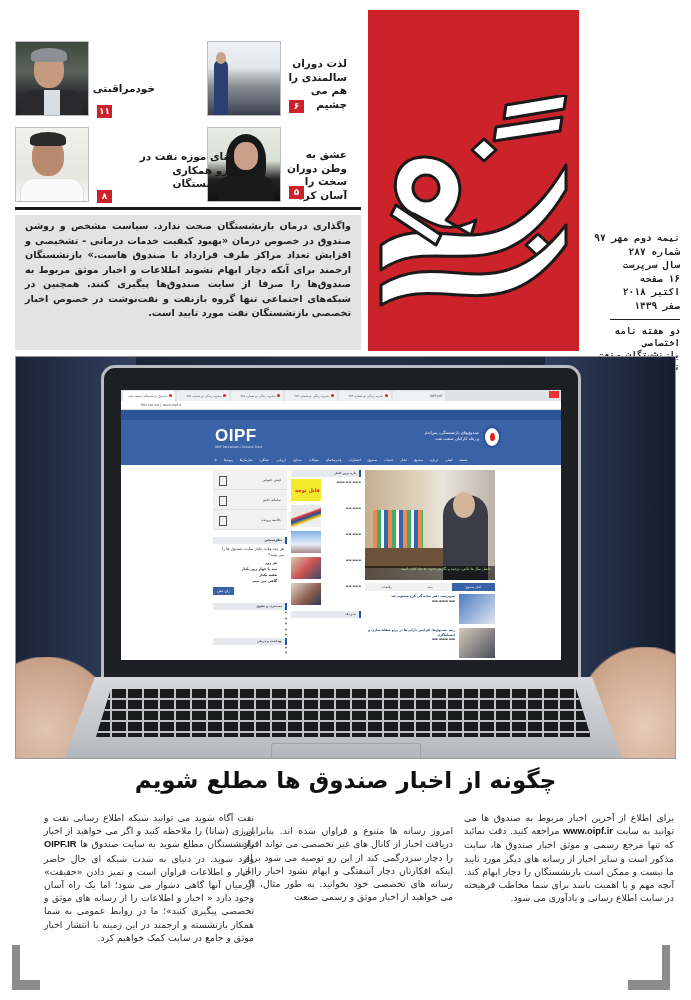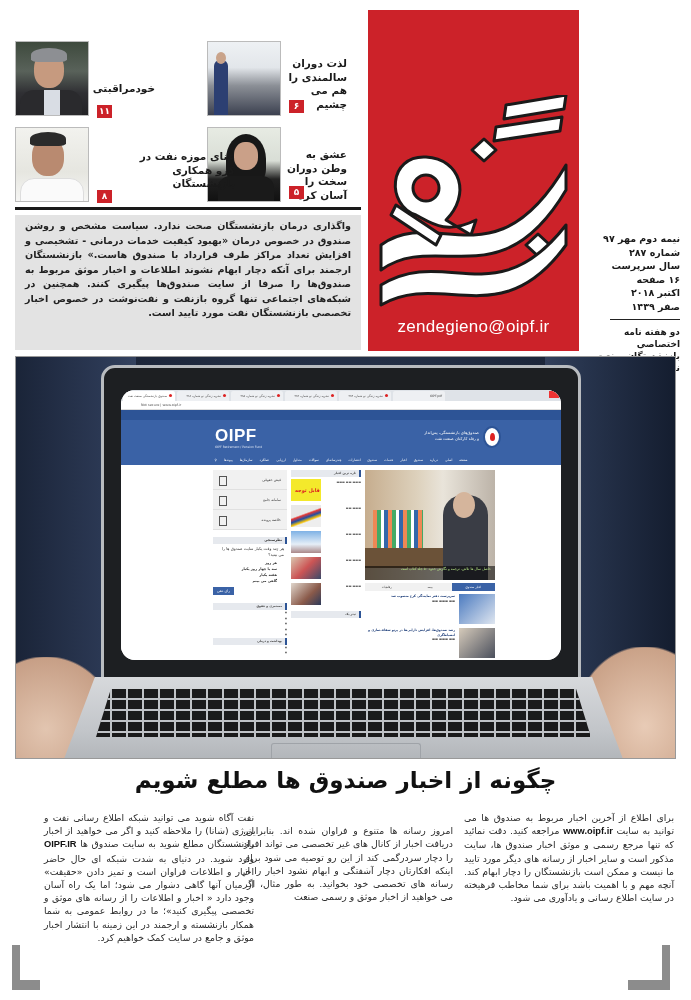--- a/index.html
+++ b/index.html
@@ -11,21 +11,21 @@
     position: absolute; left: 368px; top: 10px; width: 211px; height: 341px;
     background: #cc2229;
   }
   .logo-svg { position: absolute; left: 8px; top: 85px; width: 195px; height: 215px; }
   .masthead-email {
     position: absolute; left: 0; right: 0; bottom: 14px; text-align: center;
     color: #ffffff; font-family: "Liberation Sans", sans-serif; font-size: 17px; letter-spacing: 0.3px;
   }
   .issue-info {
     position: absolute; left: 584px; top: 232px; width: 96px;
-    direction: rtl; text-align: right; font-size: 9.5px; line-height: 13.5px; font-weight: bold;
+    direction: rtl; text-align: right; font-size: 9.5px; line-height: 13.5px; font-weight: bold; font-family: Liberation Mono, monospace;
   }
   .issue-rule { height: 1px; background: #222; width: 70px; margin: 6px 0 6px auto; }
   .issue-tagline { font-size: 9px; line-height: 12px; font-weight: bold; }
   .teaser-photo {
     position: absolute; width: 74px; height: 75px; border: 1px solid #bbb; overflow: hidden;
   }
   .teaser-title {
     position: absolute; direction: rtl; text-align: right; font-weight: bold;
     font-size: 10.5px; line-height: 13.5px; width: 90px;
   }
@@ -57,21 +57,21 @@
   .hand-l { position: absolute; left: 0; top: 300px; width: 100px; height: 103px;
     background: radial-gradient(ellipse at 30% 70%, #e2c5b0, #c79f86 70%, transparent 72%); }
   .hand-r { position: absolute; right: 0; top: 290px; width: 100px; height: 113px;
     background: radial-gradient(ellipse at 70% 70%, #e8cbb6, #caa288 70%, transparent 72%); }
   .lid {
     position: absolute; left: 85px; top: 8px; width: 480px; height: 315px;
     background: #1d1f22; border-radius: 14px 14px 2px 2px; border: 3px solid #b9bcc0;
   }
   .screen {
     position: absolute; left: 17px; top: 22px; width: 440px; height: 270px;
-    background: #ffffff; overflow: hidden; border-radius: 14px;
+    background: #ffffff; overflow: hidden;
   }
   .base {
     position: absolute; left: 45px; top: 320px; width: 565px; height: 90px;
     background: linear-gradient(180deg, #d7d9dc, #c2c5c9 60%, #aeb2b6);
     clip-path: polygon(6% 0, 94% 0, 100% 100%, 0 100%);
   }
   .keyboard {
     position: absolute; left: 80px; top: 332px; width: 495px; height: 48px;
     background: repeating-linear-gradient(90deg, #111 0 14px, #bfc2c6 14px 16px),
                 #111;
@@ -157,21 +157,20 @@
       <polygon points="150,150 162,139 174,150 162,161"></polygon>
 
       <path d="M40,120 C10,110 12,60 50,62 C85,64 95,100 70,125 L95,140 L100,125 C70,140 55,128 40,120 Z"></path>
 
       <path d="M5,150 C60,110 120,190 190,70 L190,95 C125,205 60,135 5,175 Z"></path>
       <path d="M5,190 C70,150 120,220 190,130 L190,150 C125,240 65,175 5,210 Z"></path>
       <path d="M20,110 L65,140 L60,150 L15,120 Z"></path>
     </g>
     <circle cx="50" cy="93" r="13" fill="#cc2229" stroke="#1a1a1a" stroke-width="3"></circle>
   </svg>
-  <div class="masthead-email">zendegieno@oipf.ir</div>
 </div>
 
 <div class="issue-info">
   <div>نیمه دوم مهر ۹۷</div>
   <div>شماره ۲۸۷</div>
   <div>سال سرپرست</div>
   <div>۱۶ صفحه</div>
   <div>اکتبر ۲۰۱۸</div>
   <div>صفر ۱۴۳۹</div>
   <div class="issue-rule"></div>

